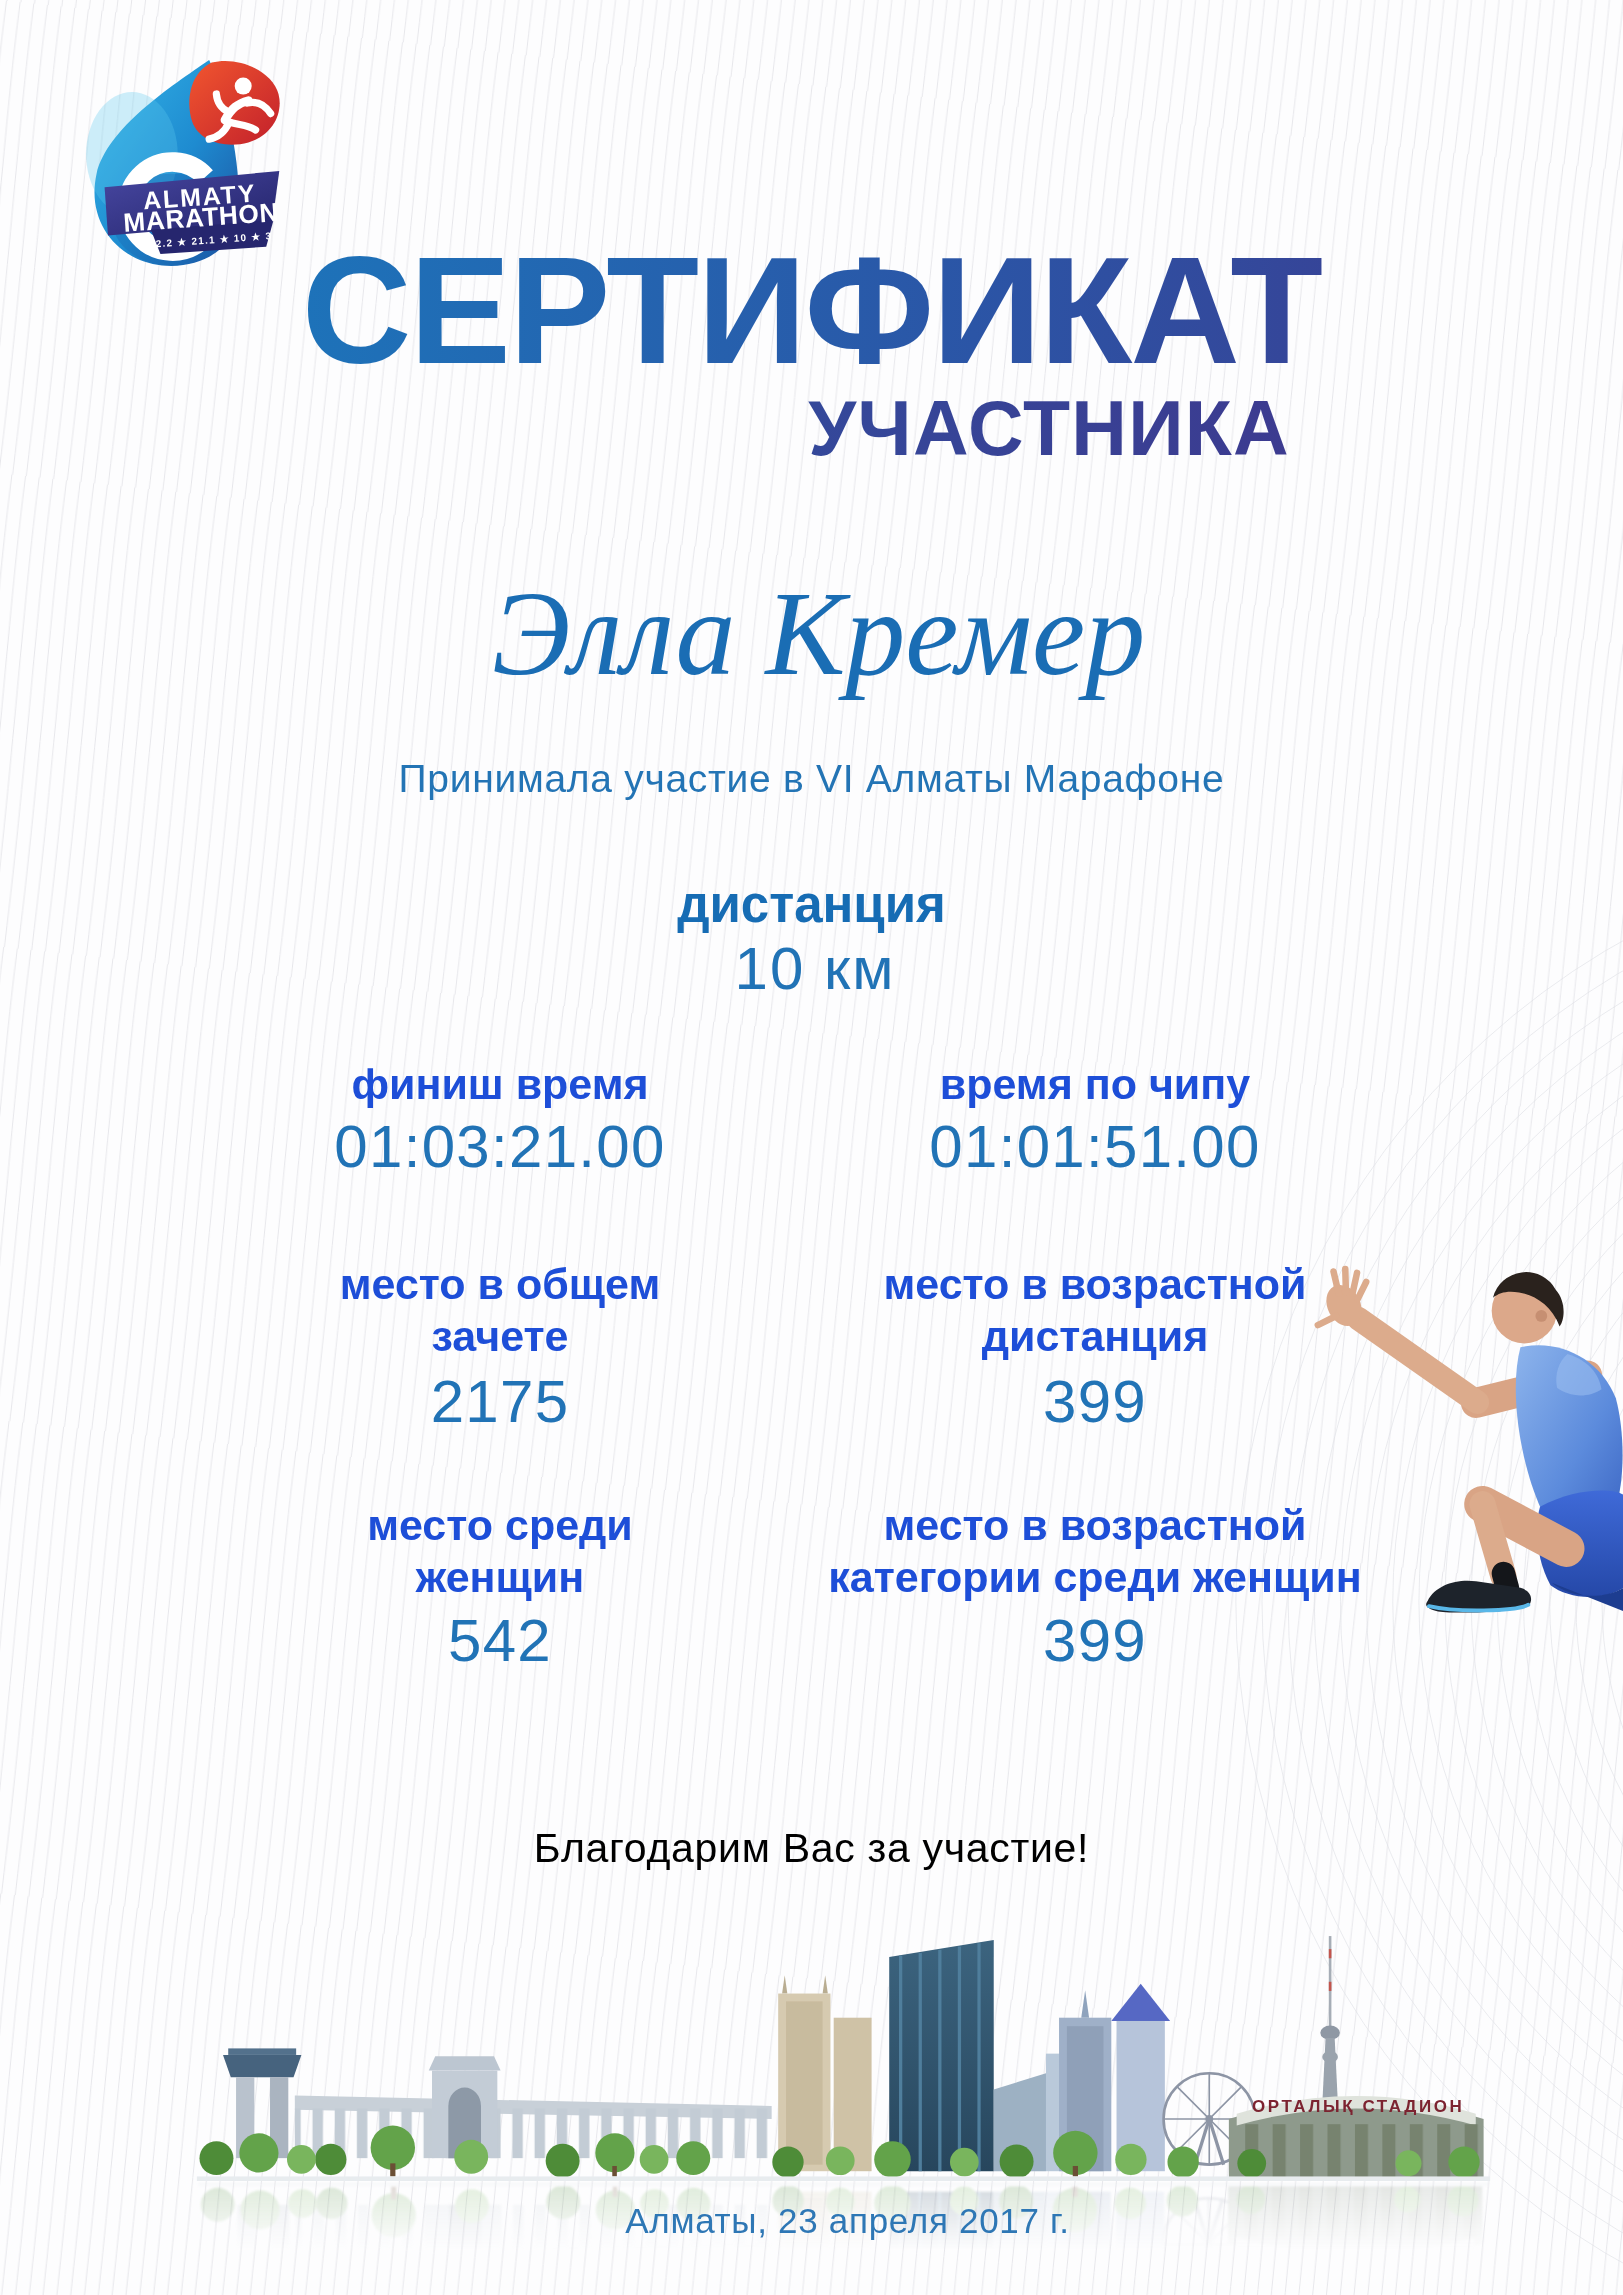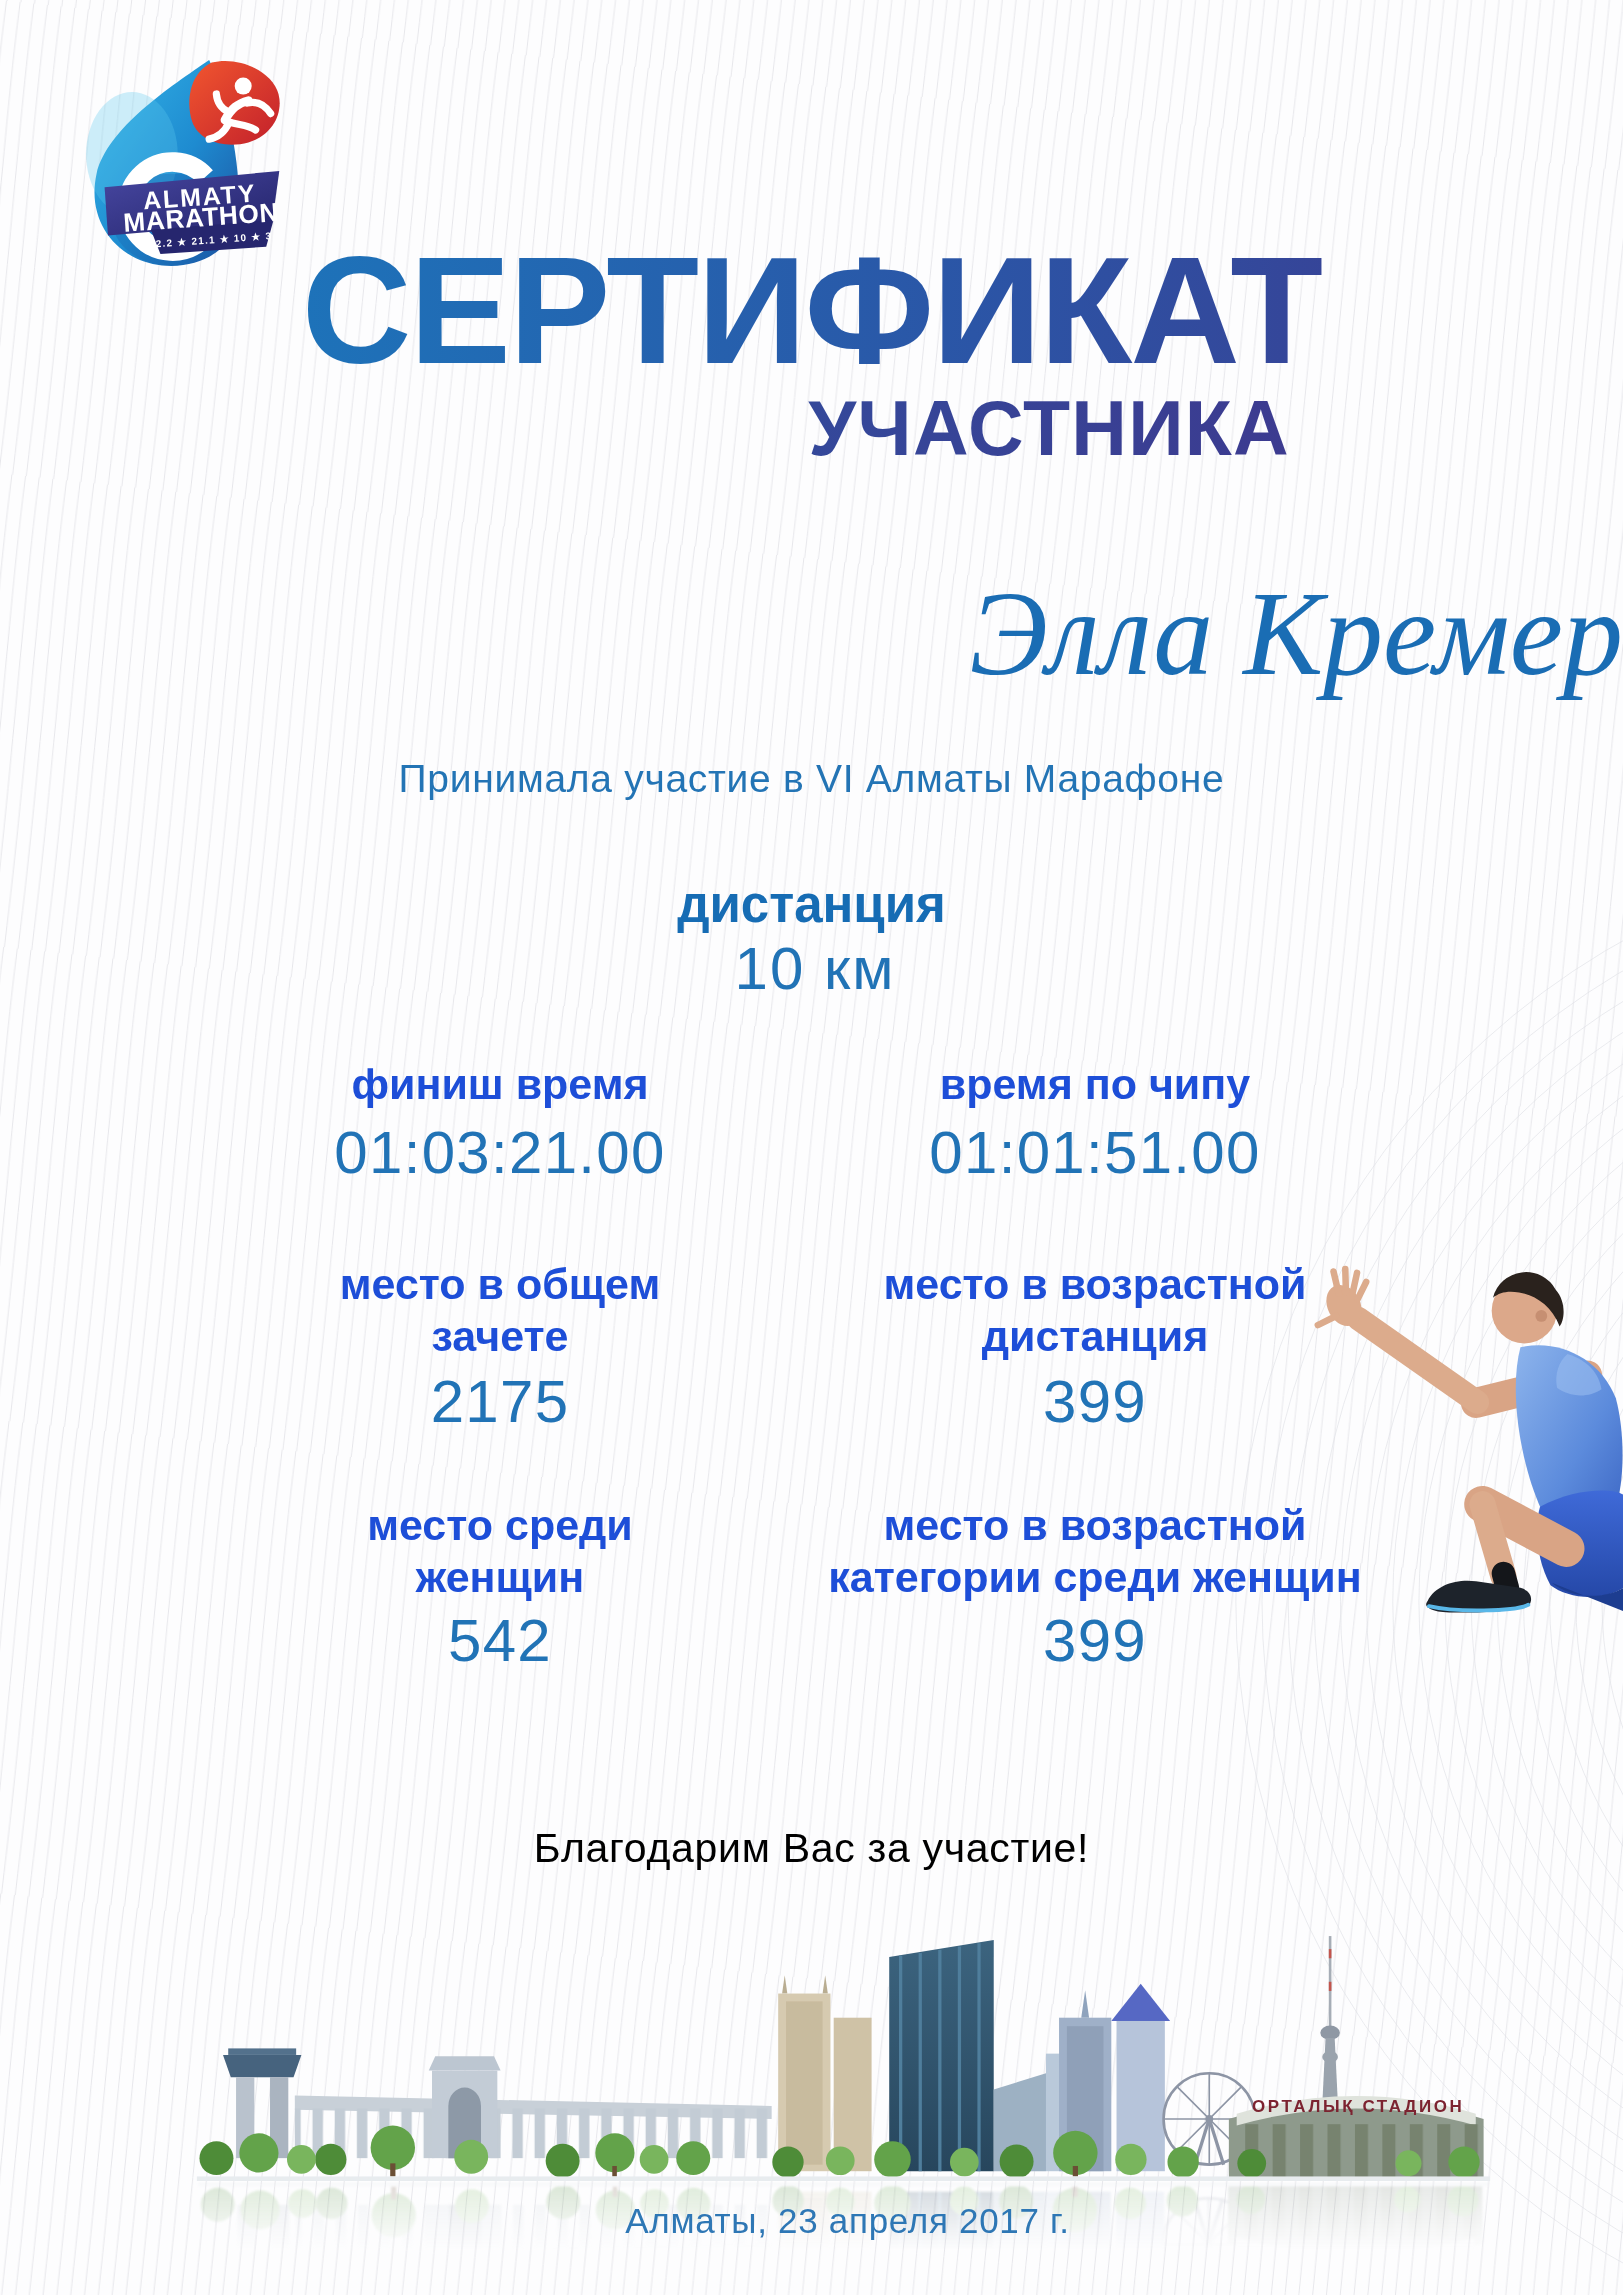--- a/index.html
+++ b/index.html
@@ -10,31 +10,31 @@
   #bg{left:0;top:0;}
   
   #logo{left:73px;top:56px;width:216px;height:216px;}
   
   .title{left:0;right:0;top:234px;text-align:center;font-weight:bold;font-size:152px;line-height:1;
          letter-spacing:-2px;background:linear-gradient(90deg,#1a7abe 8%,#2b55a6 60%,#3c3b90 95%);
          -webkit-background-clip:text;background-clip:text;color:transparent;}
   .subtitle{left:334px;width:956px;top:390px;text-align:right;font-weight:bold;font-size:77px;line-height:1;
          letter-spacing:1.3px;background:linear-gradient(90deg,#2c55a4,#3c3b90);
          -webkit-background-clip:text;background-clip:text;color:transparent;}
-  .name{left:0;right:0;top:568px;text-align:right;font-family:"Liberation Serif",serif;
+  .name{left:0;right:0;top:568px;text-align:center;font-family:"Liberation Serif",serif;
         font-style:italic;font-size:120px;line-height:1.1;color:#1a6db4;padding-left:14px;}
   .participation{left:0;right:0;top:757px;text-align:center;font-size:39px;color:#2374b5;letter-spacing:0.7px;}
   .dist-label{left:0;right:0;top:875px;text-align:center;font-size:51px;font-weight:bold;color:#166cb4;}
   .dist-value{left:0;right:0;top:934px;text-align:center;font-size:60px;color:#2173b6;letter-spacing:2px;padding-left:7px;}
   .cell{position:absolute;width:556px;text-align:center;}
   .col-l{left:222px;}  .col-r{left:817px;}
   .r1{top:1058px;} .r2{top:1258px;} .r3{top:1499px;}
   .res-label{font-size:43px;font-weight:bold;color:#1d4ed8;line-height:1.22;margin:0 auto;}
   .res-value{position:absolute;width:556px;text-align:center;font-size:60px;color:#2173b6;letter-spacing:1.3px;}
-  .v1{top:1112px;margin-top:6px;} .v2{top:1367px;} .v3{top:1606px;}
+  .v1{top:1112px;} .v2{top:1367px;} .v3{top:1606px;}
   .w560{max-width:366px;} .w700{max-width:458px;} .w460{max-width:301px;} .w830{max-width:543px;}
   .thanks{left:0;right:0;top:1825px;text-align:center;font-size:41px;color:#000000;letter-spacing:0.7px;}
   #skyline{left:196px;top:1923px;}
   #reflection{left:196px;top:2182px;width:1295px;height:88px;opacity:.22;filter:blur(1.3px);
       -webkit-mask-image:linear-gradient(to bottom,rgba(0,0,0,.9),transparent 78%);
       mask-image:linear-gradient(to bottom,rgba(0,0,0,.9),transparent 78%);}
   #reflection svg{transform:scaleY(-1);}
   .date{left:0;right:0;top:2201px;text-align:center;padding-left:72px;font-size:35px;color:#2e77b5;letter-spacing:0.7px;}
   #runner{left:1260px;top:1248px;}
 </style>

